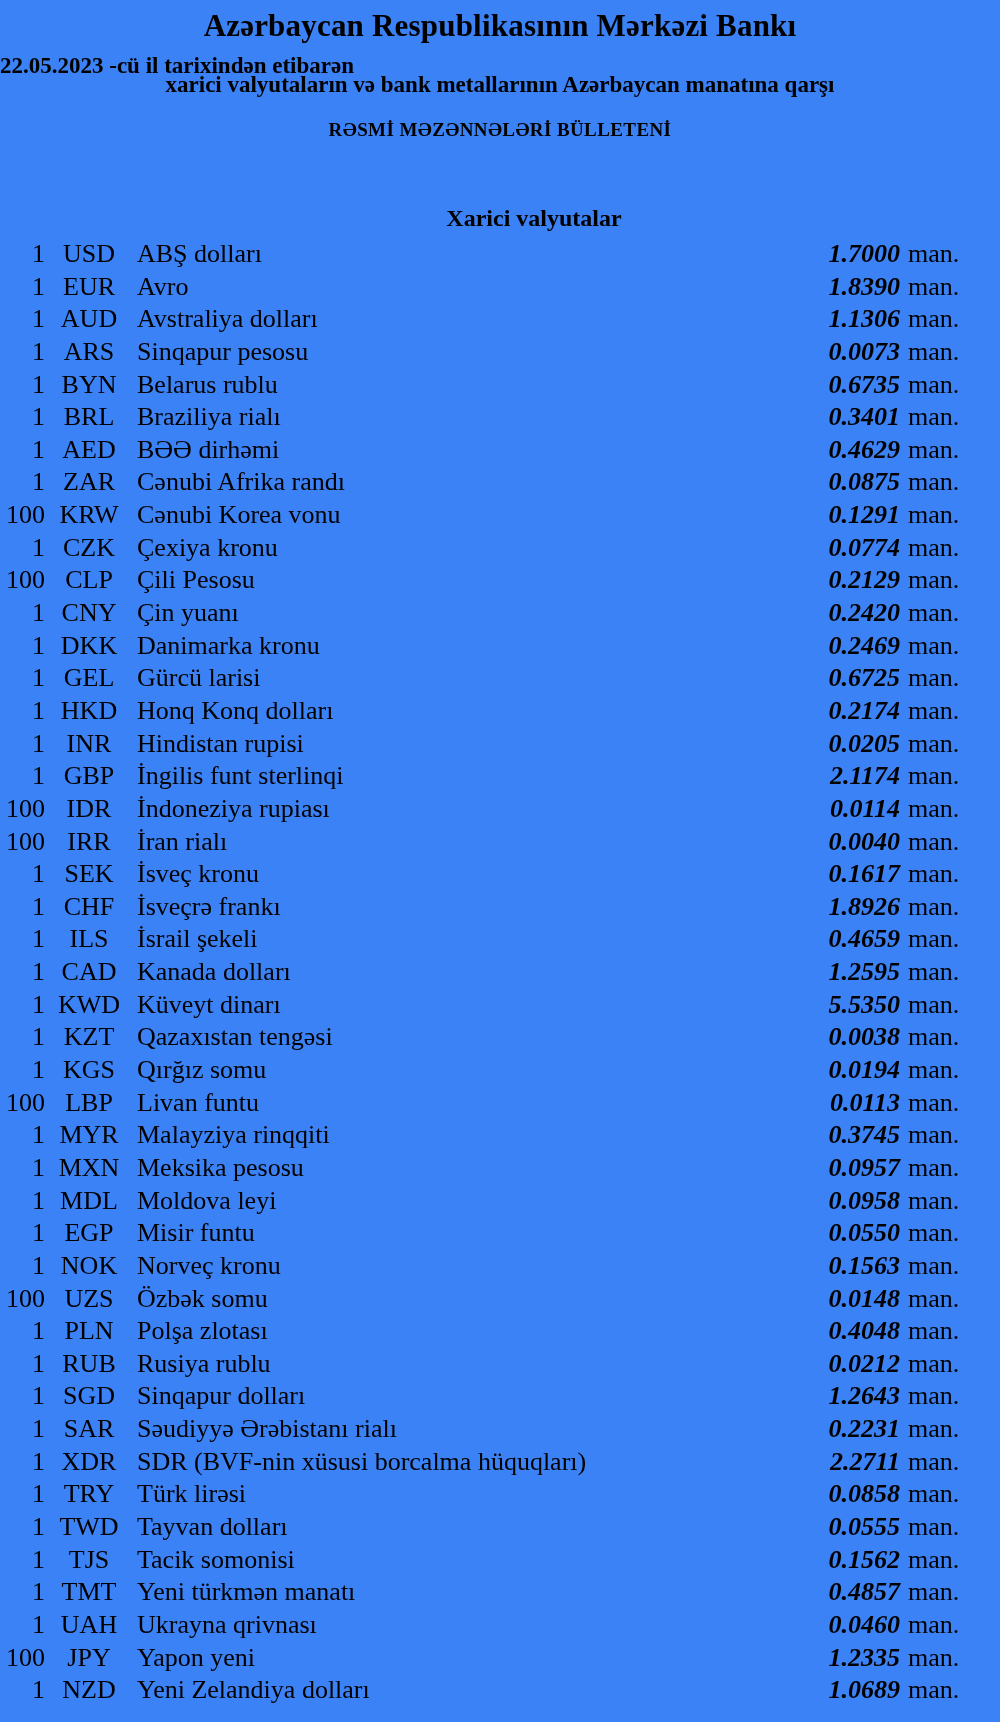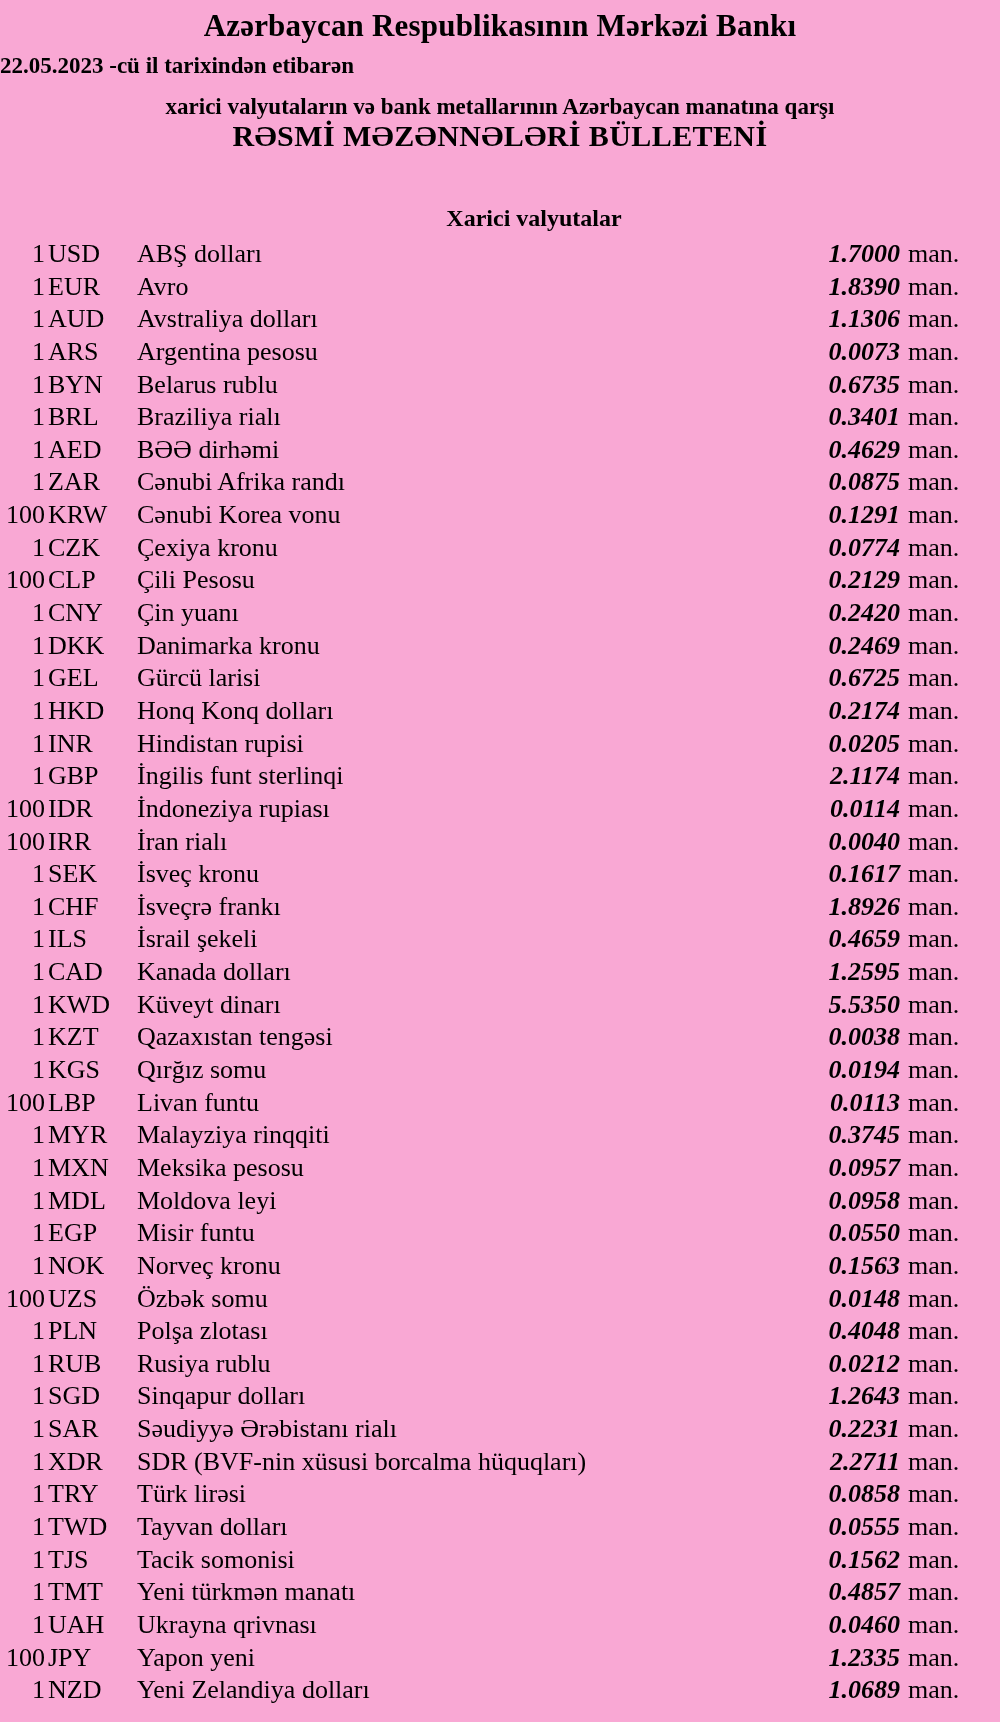--- a/index.html
+++ b/index.html
@@ -9,21 +9,21 @@
     width: 1000px;
     height: 1722px;
     overflow: hidden;
     font-family: "Liberation Serif", "DejaVu Serif", serif;
     color: #000000;
   }
   .page {
     position: relative;
     width: 1000px;
     height: 1722px;
-    background: #f9a8d4;
+    background: #3b82f6;
   }
   .bank-title {
     position: absolute;
     top: 8px;
     left: 0;
     width: 100%;
     text-align: center;
     font-size: 31px;
     font-weight: bold;
     letter-spacing: 0.2px;
@@ -32,34 +32,34 @@
     position: absolute;
     top: 53px;
     left: 0;
     width: 100%;
     text-align: left;
     font-size: 23px;
     font-weight: bold;
   }
   .subject-line {
     position: absolute;
-    top: 94px;
+    top: 72px;
     left: 0;
     width: 100%;
     text-align: center;
     font-size: 23px;
     font-weight: bold;
   }
   .bulletin-line {
     position: absolute;
     top: 119px;
     left: 0;
     width: 100%;
     text-align: center;
-    font-size: 30px;
+    font-size: 19px;
     font-weight: bold;
     letter-spacing: 0.4px;
   }
   .section-title {
     position: absolute;
     top: 205px;
     left: 0;
     width: 100%;
     text-align: center;
     font-size: 24px;
@@ -79,22 +79,23 @@
     font-size: 26px;
     white-space: nowrap;
   }
   .cell { position: absolute; top: 0; height: 32.65px; }
   .qty {
     left: 0;
     width: 45px;
     text-align: right;
   }
   .code {
-    left: 48px;
+    left: 56px;
     width: 66px;
+    text-align: center;
   }
   .name {
     left: 137px;
   }
   .rate {
     right: 100px;
     text-align: right;
     font-weight: bold;
     font-style: italic;
   }
@@ -138,21 +139,21 @@
     <span class="cell qty">1</span>
     <span class="cell code">AUD</span>
     <span class="cell name">Avstraliya dolları</span>
     <span class="cell rate">1.1306</span>
     <span class="cell unit">man.</span>
   </div>
 
   <div class="row">
     <span class="cell qty">1</span>
     <span class="cell code">ARS</span>
-    <span class="cell name">Argentina pesosu</span>
+    <span class="cell name">Sinqapur pesosu</span>
     <span class="cell rate">0.0073</span>
     <span class="cell unit">man.</span>
   </div>
 
   <div class="row">
     <span class="cell qty">1</span>
     <span class="cell code">BYN</span>
     <span class="cell name">Belarus rublu</span>
     <span class="cell rate">0.6735</span>
     <span class="cell unit">man.</span>

